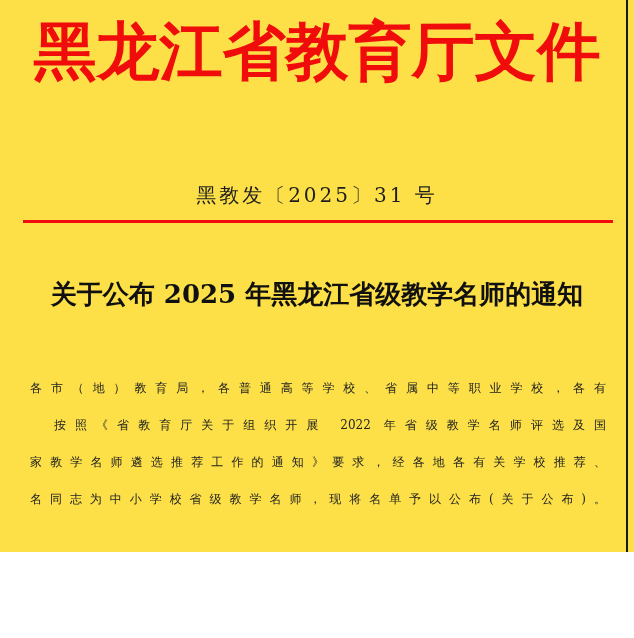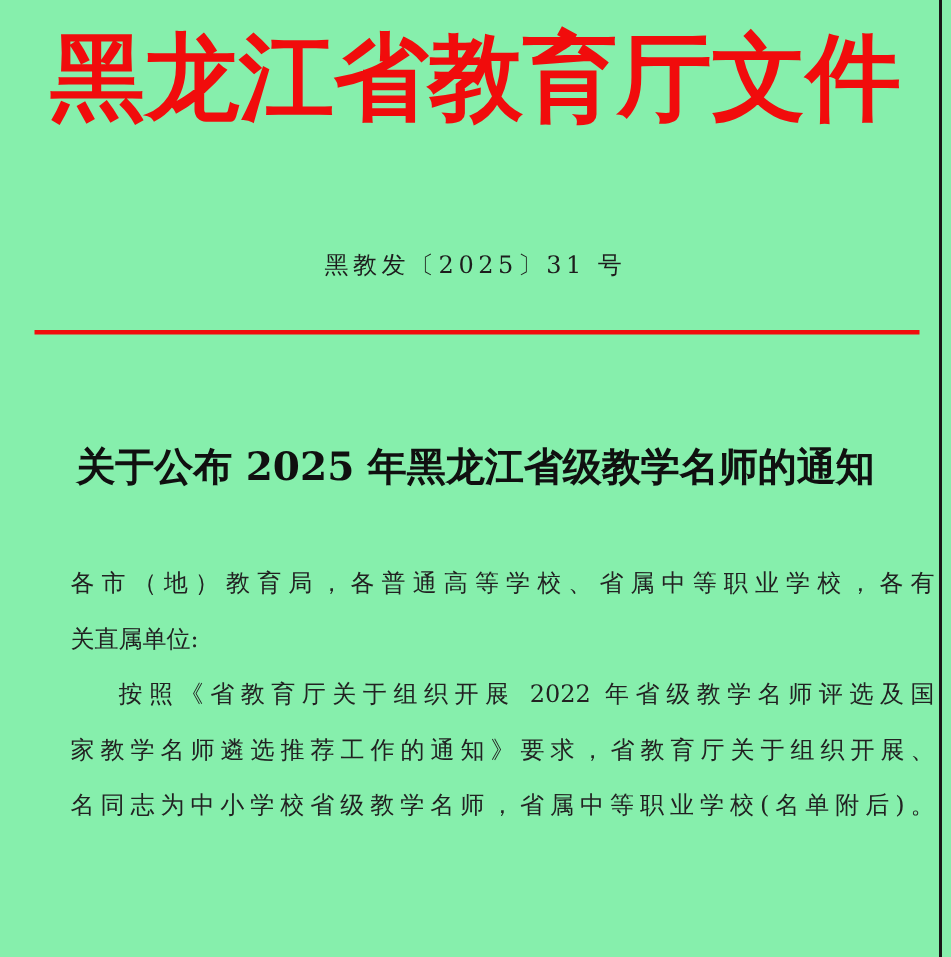--- a/index.html
+++ b/index.html
@@ -3,81 +3,81 @@
 <meta charset="utf-8">
 <style>
   html, body {
     margin: 0;
     padding: 0;
     background: #ffffff;
   }
   .page {
     position: relative;
     width: 634px;
-    height: 638px;
-    background: #86efac;
+    height: 552px;
+    background: #fde047;
     overflow: hidden;
     font-family: "DejaVu Serif", "Liberation Serif", serif;
   }
   
   .letterhead {
     position: absolute;
     top: 4px;
     left: 0;
     width: 100%;
     text-align: center;
     font-size: 63px;
     line-height: 94px;
     font-weight: 700;
     color: #f10c0c;
     letter-spacing: 0px;
     white-space: nowrap;
   }
   
   .doc-number {
     position: absolute;
-    top: 162px;
+    top: 180px;
     left: 0;
     width: 100%;
     text-align: center;
-    font-size: 16px;
+    font-size: 20px;
     line-height: 30px;
     color: #1d1d1d;
     letter-spacing: 3px;
     white-space: nowrap;
   }
   
   .red-line {
     position: absolute;
     top: 220px;
     left: 23px;
     width: 590px;
     height: 3px;
     background: #f10c0c;
   }
   
   .doc-title {
     position: absolute;
-    top: 292px;
+    top: 274px;
     left: 0;
     width: 100%;
     text-align: center;
     font-size: 26px;
     line-height: 40px;
     font-weight: 700;
     color: #101010;
     white-space: nowrap;
   }
   
   .doc-body {
     position: absolute;
     top: 370px;
-    left: 47px;
+    left: 30px;
     width: 576px;
-    font-size: 16px;
+    font-size: 12px;
     color: #222222;
   }
   .body-line {
     height: 37px;
     line-height: 37px;
     text-align: left;
     white-space: nowrap;
     overflow: visible;
   }
   .body-line.stretch {
@@ -107,21 +107,20 @@
   <div class="letterhead">黑龙江省教育厅文件</div>
 
   <div class="doc-number">黑教发〔2025〕31 号</div>
 
   <div class="red-line"></div>
 
   <div class="doc-title">关于公布 2025 年黑龙江省级教学名师的通知</div>
 
   <div class="doc-body">
     <div class="body-line stretch">各市（地）教育局，各普通高等学校、省属中等职业学校，各有</div>
-    <div class="body-line">关直属单位:</div>
     <div class="body-line stretch indent">按照《省教育厅关于组织开展 2022 年省级教学名师评选及国</div>
-    <div class="body-line stretch">家教学名师遴选推荐工作的通知》要求，省教育厅关于组织开展、</div>
-    <div class="body-line stretch">名同志为中小学校省级教学名师，省属中等职业学校(名单附后)。</div>
+    <div class="body-line stretch">家教学名师遴选推荐工作的通知》要求，经各地各有关学校推荐、</div>
+    <div class="body-line stretch">名同志为中小学校省级教学名师，现将名单予以公布(关于公布)。</div>
   </div>
 
   <div class="scan-edge"></div>
 
 </div>
 
 </body></html>

